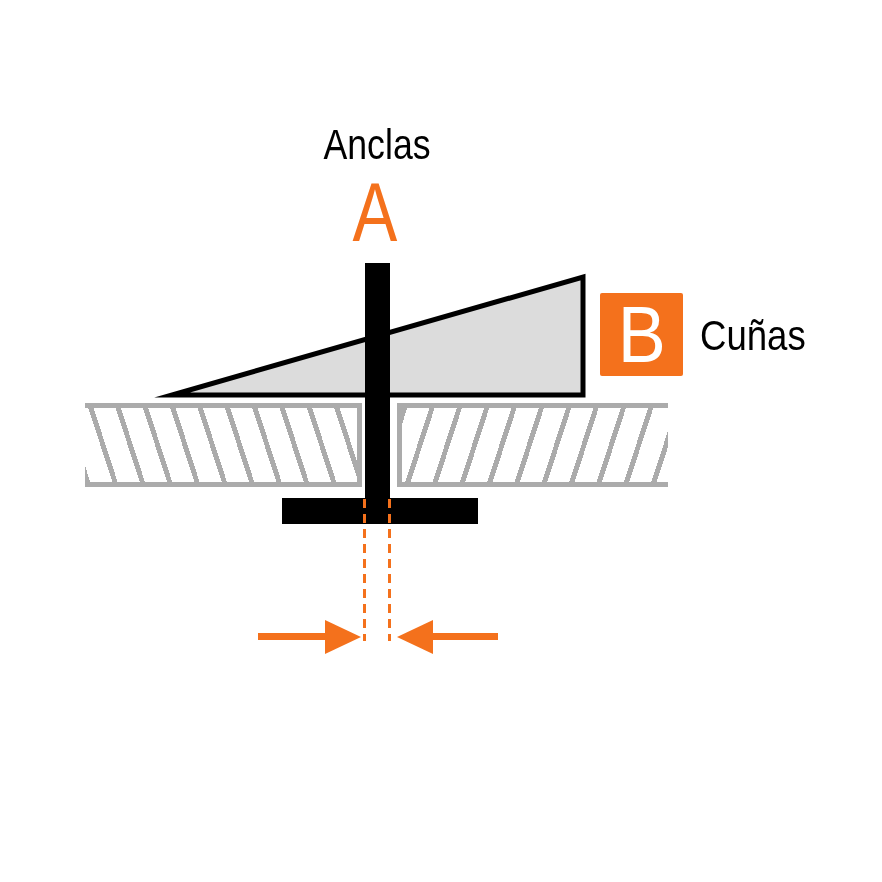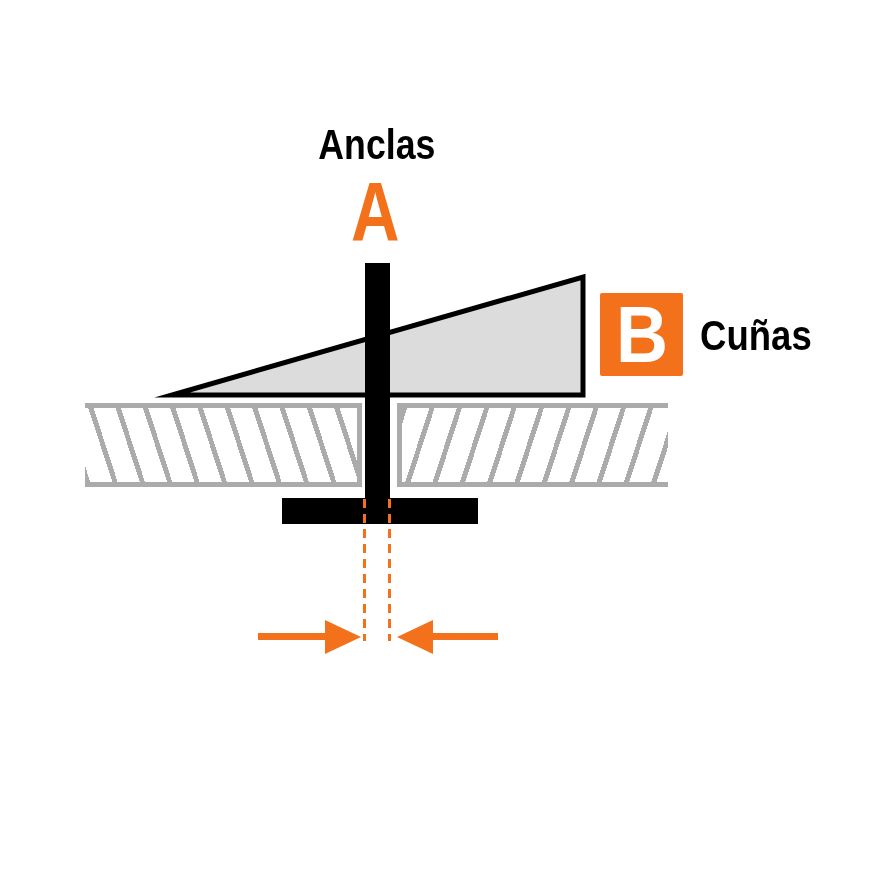--- a/index.html
+++ b/index.html
@@ -4,21 +4,21 @@
 <style>
   :root{
     --orange:#F4711C; --ink:#000000; --tile-gray:#ABABAB;
     --wedge-fill:#DCDCDC; --bg:#FFFFFF;
   }
   *{margin:0;padding:0;box-sizing:border-box;}
   html,body{background:#fff;}
   body{font-family:"Liberation Sans",sans-serif;}
   .canvas{
     position:relative;width:882px;height:662px;background:var(--bg);
-    overflow:hidden;font-weight:700;color:var(--ink);
+    overflow:hidden;font-weight:400;color:var(--ink);
   }
   .abs{position:absolute;}
   .cond{display:inline-block;transform:scaleX(0.85);transform-origin:center;}
   .cond-left{display:inline-block;transform:scaleX(0.85);transform-origin:left center;}
 
   
   .anclas-label{left:177px;top:124px;width:400px;text-align:center;font-size:42px;line-height:1;}
   .letter-a{left:175px;top:170px;width:400px;text-align:center;font-size:84px;line-height:1;color:var(--orange);}
   .letter-a .cond{transform:scaleX(0.8);}
 

